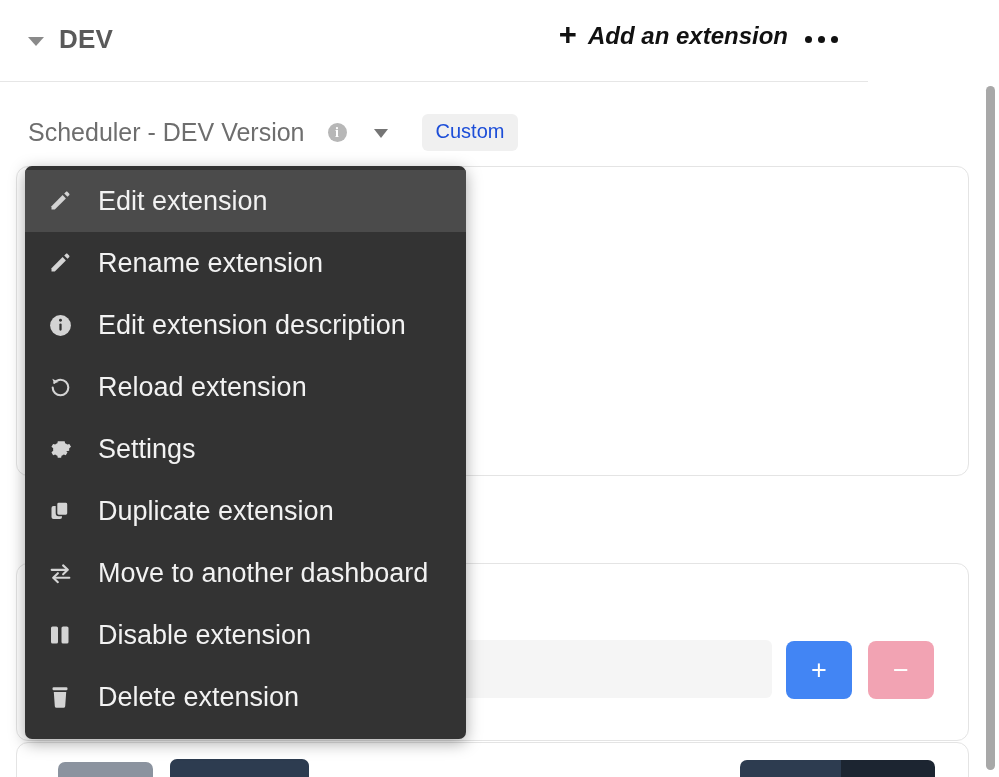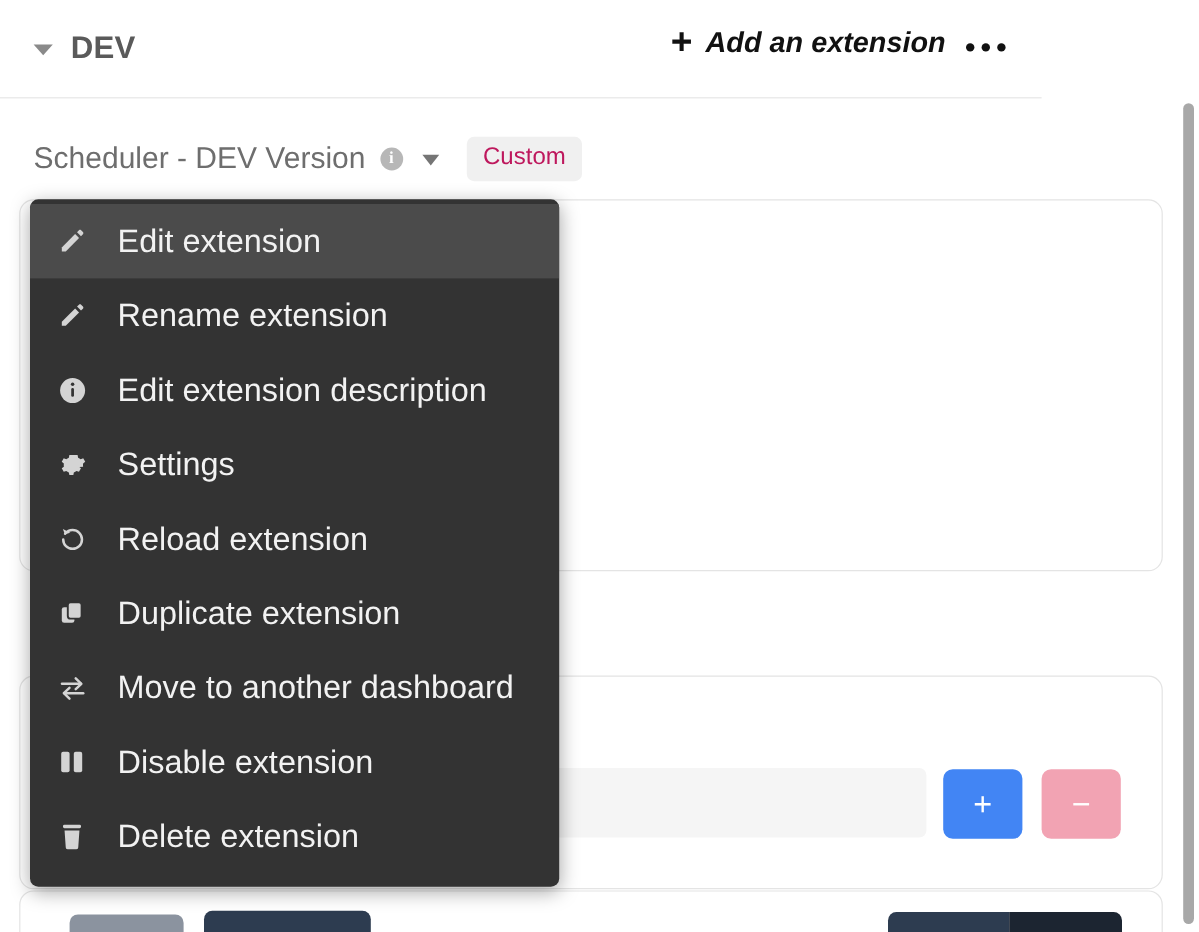--- a/index.html
+++ b/index.html
@@ -46,21 +46,21 @@
   .kebab {
     position: absolute; right: 28px; top: 30px;
     display: flex; gap: 6px; align-items: center; cursor: pointer;
     padding: 6px 2px;
   }
   .kebab i { width: 7px; height: 7px; border-radius: 50%; background: #111; display: block; }
 
   
   .ext-title-row {
     position: absolute; left: 28px; top: 114px;
-    display: flex; align-items: center; gap: 1px;
+    display: flex; align-items: center; gap: 12px;
     z-index: 4;
   }
   .ext-title {
     font-size: 25px; color: #6e6e6e; font-weight: 400; white-space: nowrap;
   }
   .info-circle {
     width: 19px; height: 19px; border-radius: 50%;
     background: #b7b7b7; color: #fff;
     font-size: 14px; font-weight: 700; font-family: "Liberation Serif", serif;
     display: flex; align-items: center; justify-content: center;
@@ -68,21 +68,21 @@
   }
   .title-caret {
     width: 0; height: 0; margin-left: 15px; margin-top: 2px;
     border-left: 7px solid transparent;
     border-right: 7px solid transparent;
     border-top: 9px solid #757575;
     cursor: pointer;
   }
   .custom-badge {
     margin-left: 22px;
-    background: #f0f0f0; color: #be185d;
+    background: #f0f0f0; color: #1d4ed8;
     font-size: 20px; border-radius: 6px;
     padding: 6px 14px 8px 14px;
     white-space: nowrap; cursor: pointer;
   }
 
   
   .card {
     position: absolute;
     background: #ffffff;
     border: 1px solid #e4e4e4;
@@ -240,35 +240,35 @@
           <svg width="25" height="25" viewBox="0 0 24 24">
             <circle cx="12" cy="12" r="10" fill="#d4d4d4"></circle>
             <rect x="10.9" y="10" width="2.2" height="7" rx="1.1" fill="#333"></rect>
             <circle cx="12" cy="7" r="1.4" fill="#333"></circle>
           </svg>
         </span>
         <span class="ctx-label">Edit extension description</span>
       </div>
       <div class="ctx-item">
         <span class="ctx-icon">
+          <svg width="25" height="25" viewBox="0 0 24 24" fill="none" stroke="#d4d4d4" stroke-width="2" stroke-linecap="round">
+            <path d="M4.5 12a7.5 7.5 0 107.5-7.5c-2.4 0-4.6 1.2-6 3"></path>
+            <polyline points="4.2,3.6 5.8,7.8 10.2,6.6" fill="#d4d4d4" stroke="none"></polyline>
+          </svg>
+        </span>
+        <span class="ctx-label">Reload extension</span>
+      </div>
+      <div class="ctx-item">
+        <span class="ctx-icon">
           <svg width="25" height="25" viewBox="0 0 24 24" fill="#d4d4d4">
             <path d="M12 8.2a3.8 3.8 0 100 7.6 3.8 3.8 0 000-7.6zm0 5.8a2 2 0 110-4 2 2 0 010 4z"></path>
             <path d="M20.4 13.3l-.1-1.3.1-1.3 1.7-1.3-1.6-2.8-2 .7c-.6-.5-1.4-.9-2.1-1.2l-.4-2.1H12.6L9.4 4l-.4 2.1c-.8.3-1.5.7-2.1 1.2l-2-.7L3.3 9.4 5 10.7l-.1 1.3.1 1.3-1.7 1.3 1.6 2.8 2-.7c.6.5 1.4.9 2.1 1.2l.4 2.1h3.2l.4-2.1c.8-.3 1.5-.7 2.1-1.2l2 .7 1.6-2.8-1.3-1z"></path>
           </svg>
         </span>
         <span class="ctx-label">Settings</span>
-      </div>
-      <div class="ctx-item">
-        <span class="ctx-icon">
-          <svg width="25" height="25" viewBox="0 0 24 24" fill="none" stroke="#d4d4d4" stroke-width="2" stroke-linecap="round">
-            <path d="M4.5 12a7.5 7.5 0 107.5-7.5c-2.4 0-4.6 1.2-6 3"></path>
-            <polyline points="4.2,3.6 5.8,7.8 10.2,6.6" fill="#d4d4d4" stroke="none"></polyline>
-          </svg>
-        </span>
-        <span class="ctx-label">Reload extension</span>
       </div>
       <div class="ctx-item">
         <span class="ctx-icon">
           <svg width="24" height="24" viewBox="0 0 24 24" fill="#d4d4d4">
             <rect x="3.5" y="7" width="10.5" height="13" rx="2"></rect>
             <rect x="8.5" y="3" width="11.5" height="13.5" rx="2.2" fill="#d4d4d4" stroke="#333" stroke-width="1.6"></rect>
           </svg>
         </span>
         <span class="ctx-label">Duplicate extension</span>
       </div>

